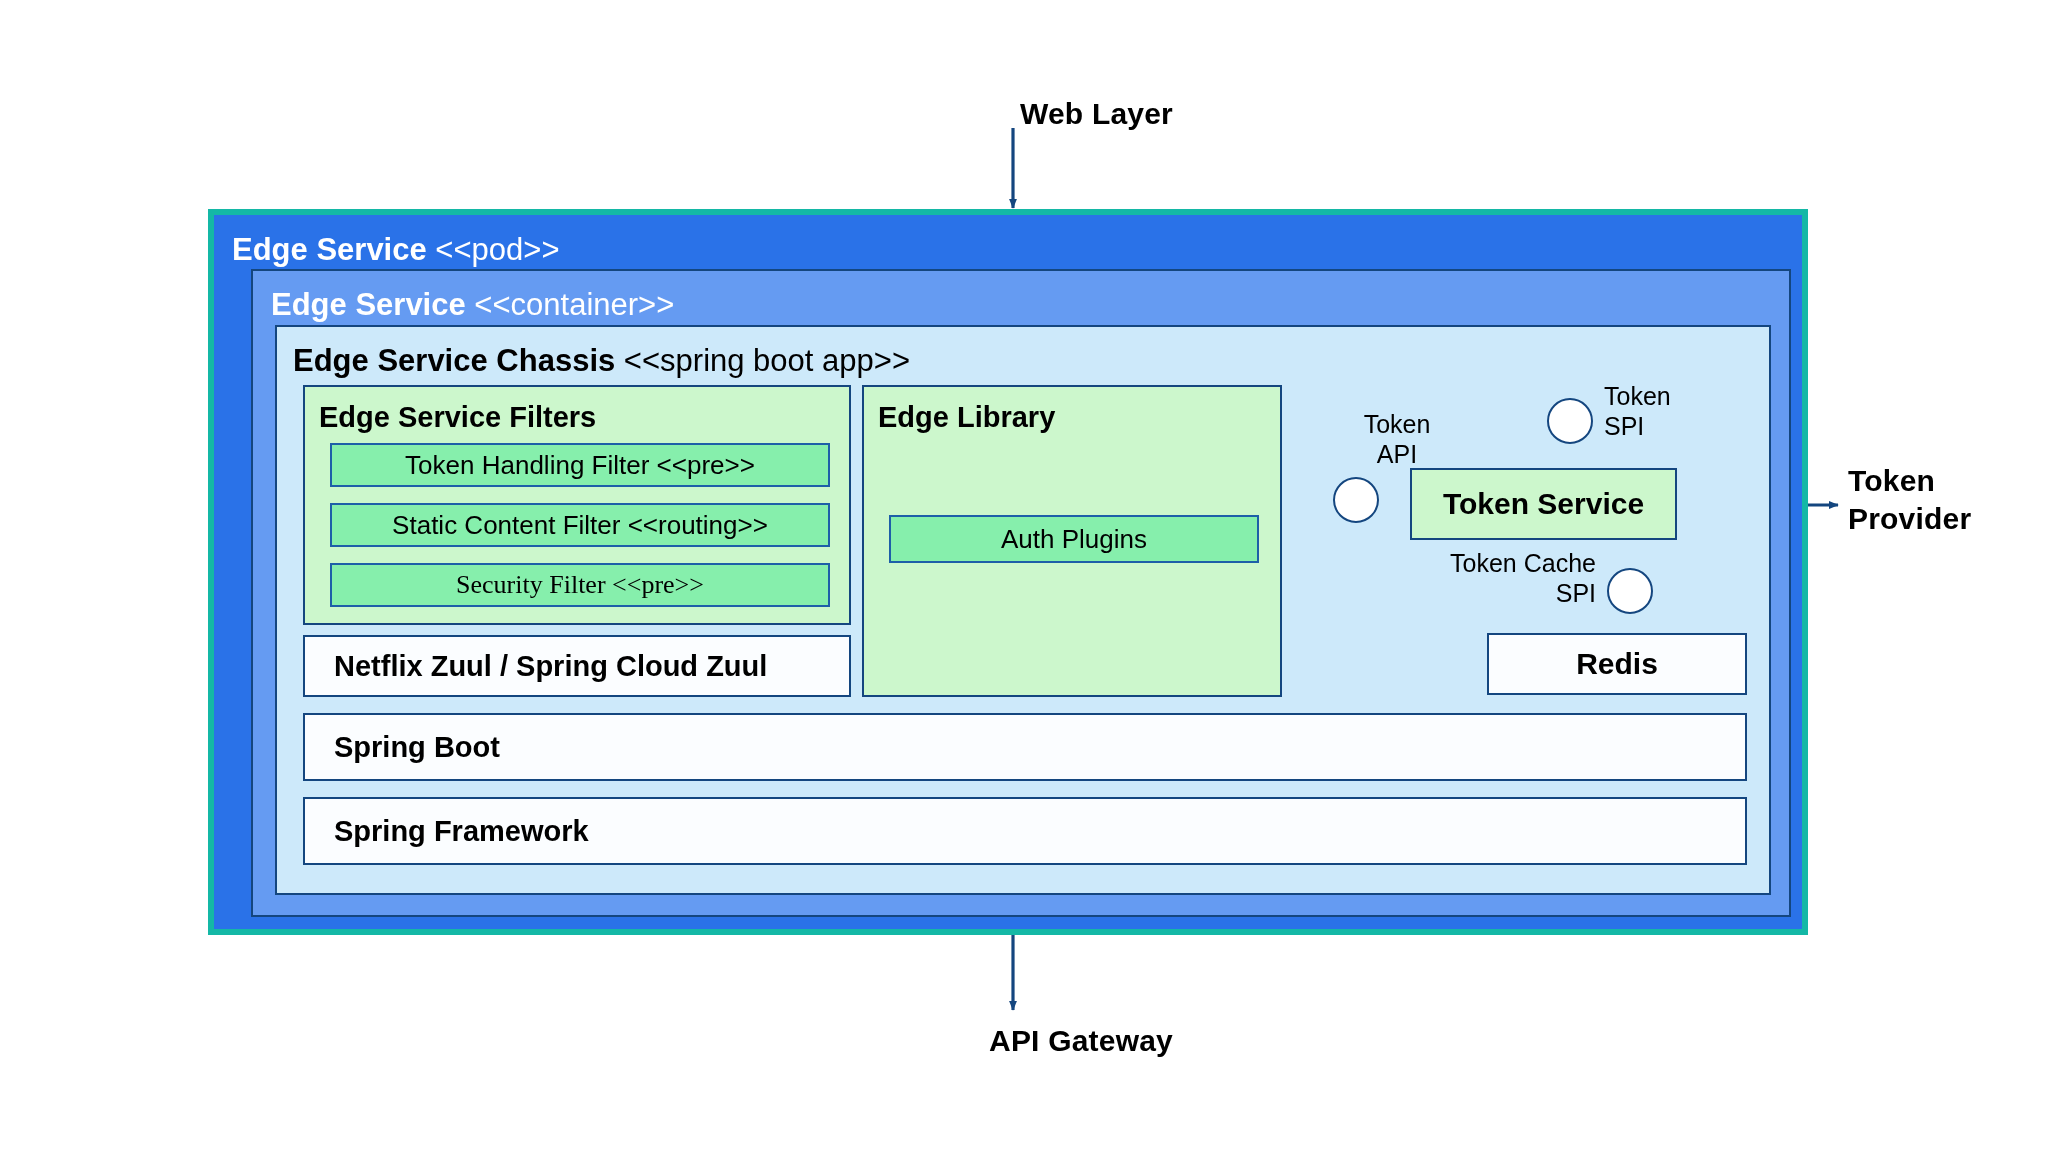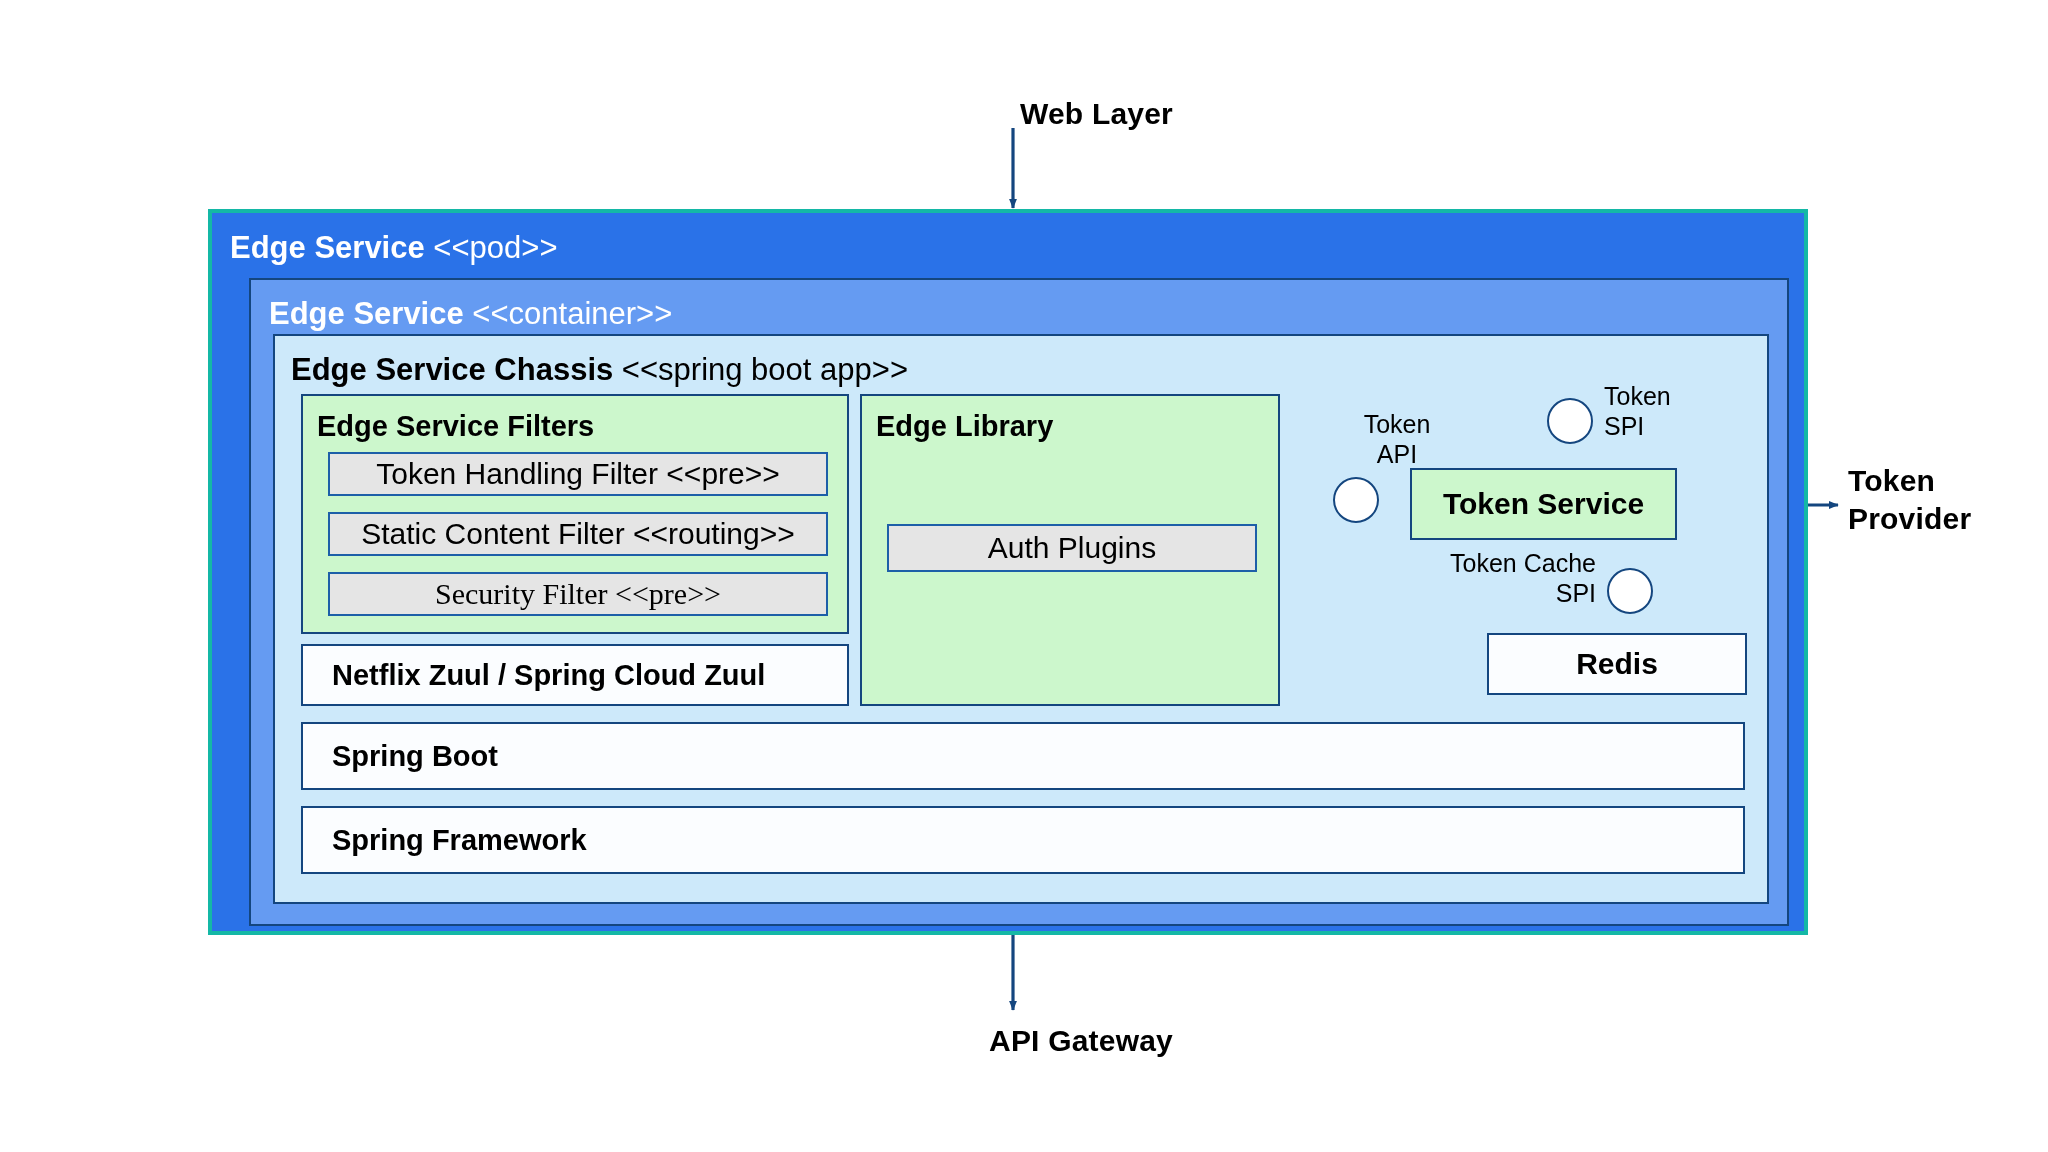--- a/index.html
+++ b/index.html
@@ -7,38 +7,38 @@
        font-family:"Liberation Sans",sans-serif;color:#000;}
   #stage{position:relative;width:2048px;height:1152px;}
 
   .abs{position:absolute;box-sizing:border-box;}
 
   
   .ext-label{font-weight:bold;font-size:30px;color:#000;text-align:right;
              line-height:1.25;letter-spacing:.2px;}
 
   
-  .pod{background:#2a72e8;border:4px solid #14b8a6;}
+  .pod{background:#2a72e8;border:6px solid #14b8a6;}
   .container{background:#659bf2;border:2px solid #14467f;}
   .chassis{background:#cde9fa;border:2px solid #14467f;}
 
   .pod-title,.container-title{color:#ffffff;font-size:31px;line-height:1;white-space:nowrap;}
   .chassis-title{color:#000;font-size:31px;line-height:1;white-space:nowrap;}
   .t-strong{font-weight:bold;}
   .t-weak{font-weight:normal;}
 
   
   .greenbox{background:#ccf7cc;border:2px solid #14467f;}
   .whitebox{background:#fbfdff;border:2px solid #14467f;}
 
   .grp-title{font-weight:bold;font-size:29px;line-height:1;white-space:nowrap;}
 
-  .inner-item{background:#e5e5e5;border:2px solid #1d5fa8;
+  .inner-item{background:#86efac;border:2px solid #1d5fa8;
               display:flex;align-items:center;justify-content:center;
-              font-size:30px;line-height:1;white-space:nowrap;}
+              font-size:26px;line-height:1;white-space:nowrap;}
 
   .stack-row{display:flex;align-items:center;
              font-weight:bold;font-size:29px;white-space:nowrap;}
   .stack-row > span{padding-left:29px;}
 
   .svc-box{background:#ccf7cc;border:2px solid #14467f;
            display:flex;align-items:center;justify-content:center;
            font-weight:bold;font-size:30px;white-space:nowrap;}
   .redis-box{background:#fbfdff;border:2px solid #14467f;
              display:flex;align-items:center;justify-content:center;
@@ -97,21 +97,21 @@
     <div>Provider</div>
   </div>
 
   <div class="abs pod" style="left:208px;top:209px;width:1600px;height:726px;">
 
     <div class="abs pod-title" style="left:18px;top:19px;">
       <span class="t-strong">Edge Service</span>
       <span class="t-weak">&lt;&lt;pod&gt;&gt;</span>
     </div>
 
-    <div class="abs container" style="left:37px;top:54px;width:1540px;height:648px;margin-top:11px;">
+    <div class="abs container" style="left:37px;top:54px;width:1540px;height:648px;">
 
       <div class="abs container-title" style="left:18px;top:18px;">
         <span class="t-strong">Edge Service</span>
         <span class="t-weak">&lt;&lt;container&gt;&gt;</span>
       </div>
 
       <div class="abs chassis" style="left:22px;top:54px;width:1496px;height:570px;text-align:right;">
 
         <div class="abs chassis-title" style="left:16px;top:18px;">
           <span class="t-strong">Edge Service Chassis</span>

